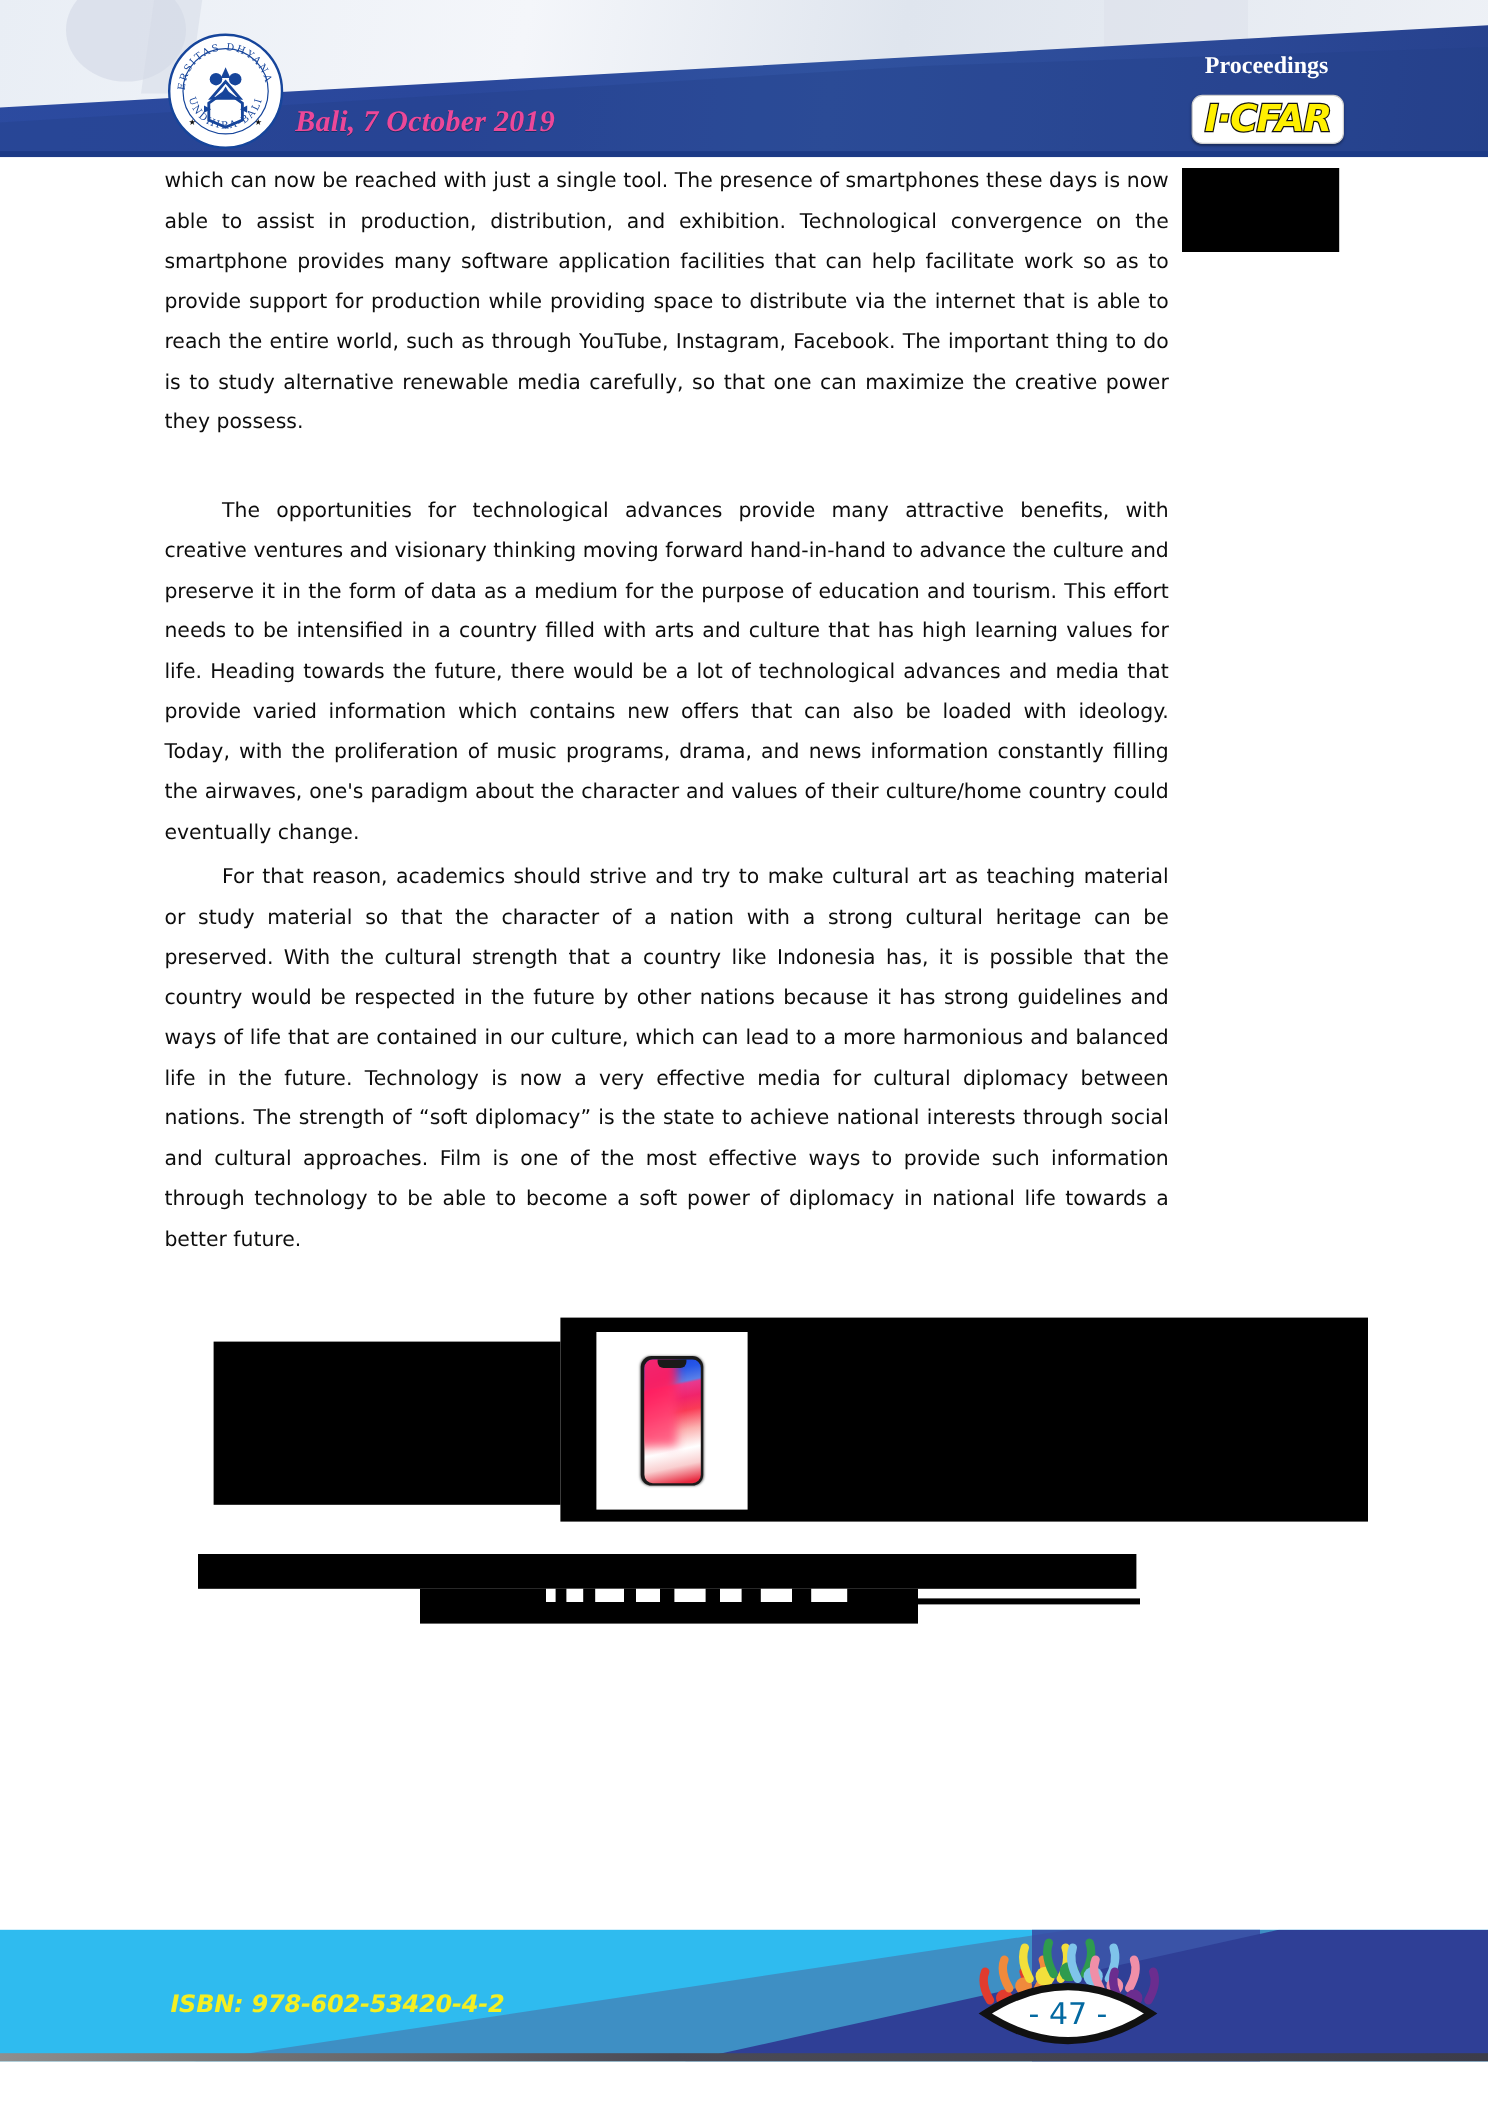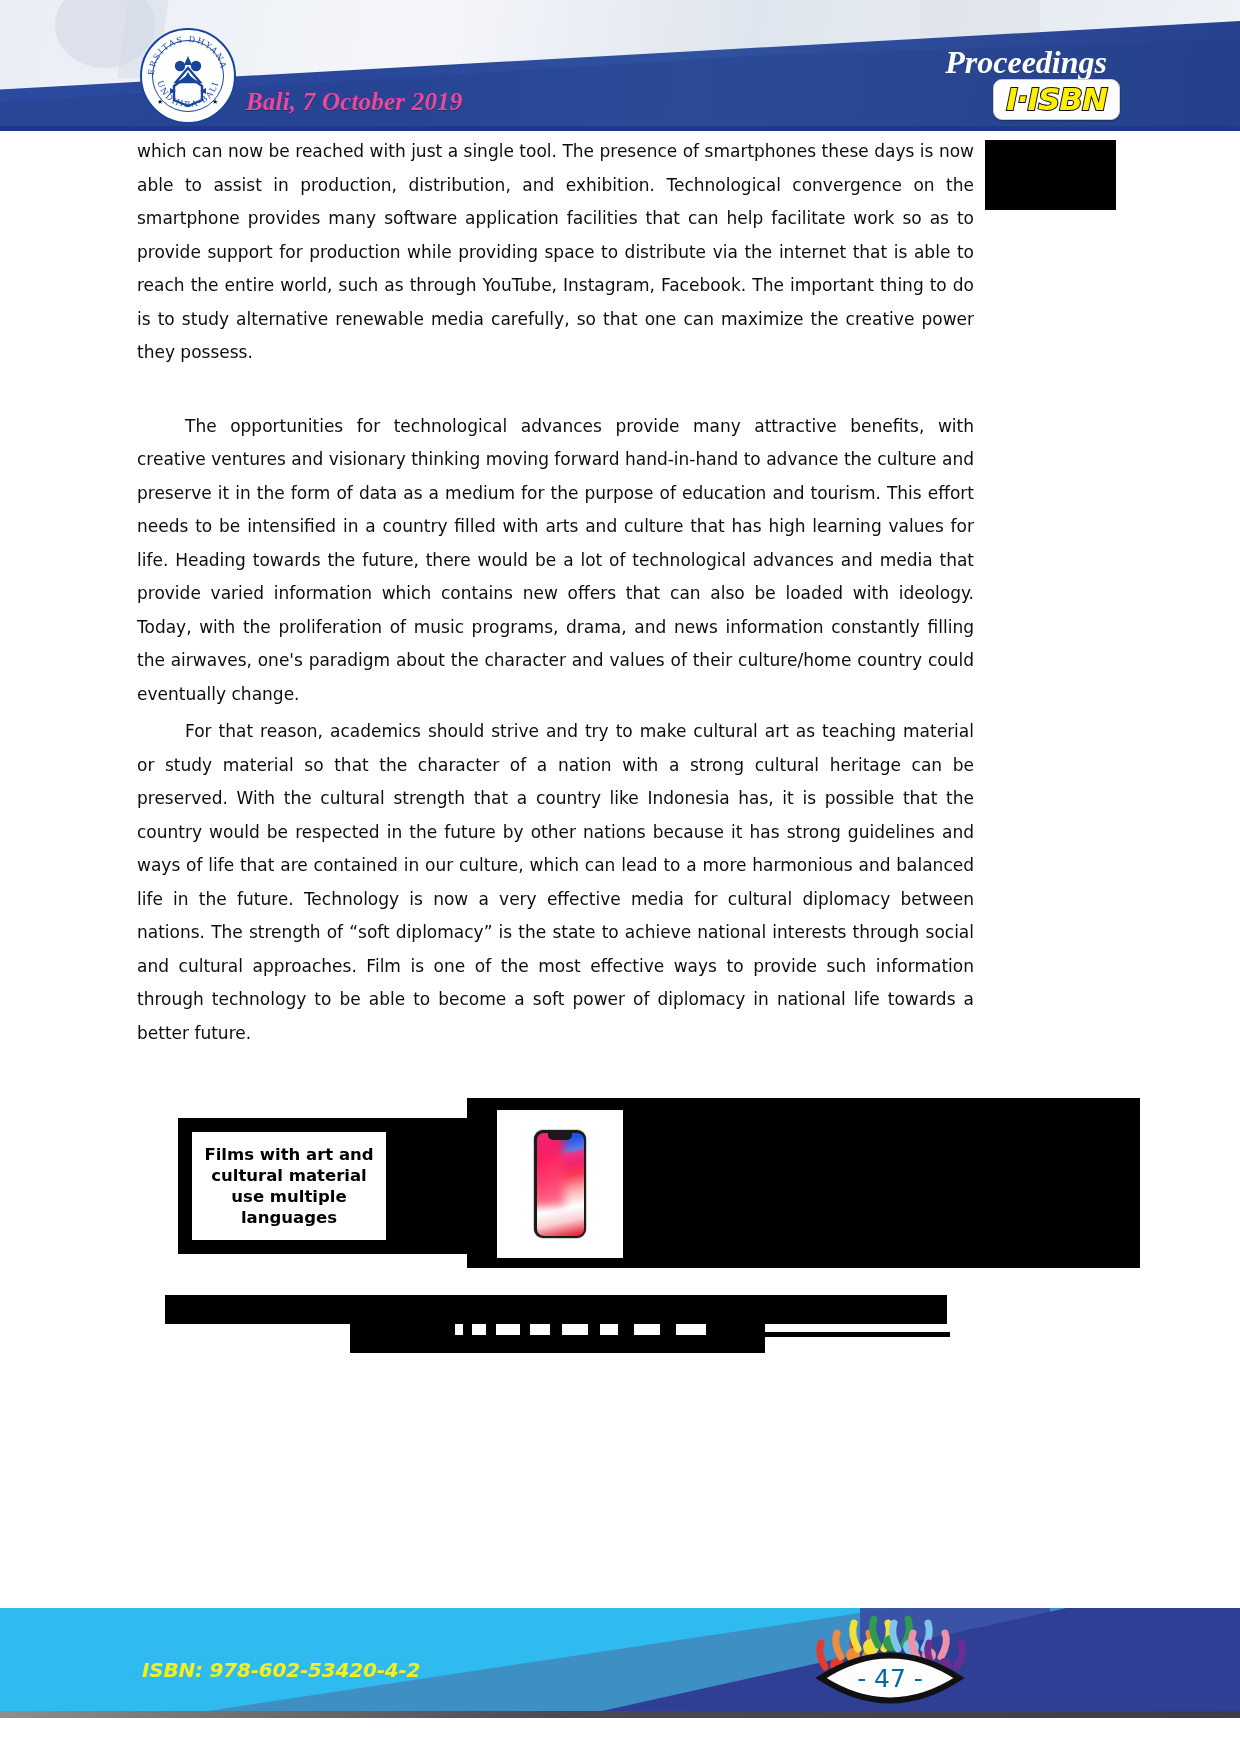--- a/index.html
+++ b/index.html
@@ -109,23 +109,22 @@
     color: #ec4899;
     letter-spacing: .2px;
     z-index: 7;
     text-shadow: 0 1px 0 rgba(0,0,0,.3);
   }
 
   .proceedings {
     position: absolute;
     right: 133px; top: 44px;
     font-family: "Liberation Serif", serif;
-    font-style: italic;
-    font-weight: bold;
-    font-size: 32px;
+    font-weight: bold;
+    font-size: 20px;
     color: #ffffff;
     z-index: 7;
   }
 
   .icfar-logo {
     position: absolute;
     right: 120px; top: 79px;
     width: 127px; height: 41px;
     background: #ffffff;
     border-radius: 9px;
@@ -350,21 +349,21 @@
         <path d="M34 58 L48 48 L62 58 L62 72 L48 78 L34 72 Z" fill="none" stroke="#16459b" stroke-width="2.4"></path>
         <path d="M30 60 L36 63 L30 66 Z M66 60 L60 63 L66 66 Z" fill="#16459b"></path>
         <text x="17" y="76" font-size="7" fill="#111">★</text>
         <text x="72" y="76" font-size="7" fill="#111">★</text>
       </svg>
     </div>
 
     <div class="header-date">Bali, 7 October 2019</div>
     <div class="proceedings">Proceedings</div>
     <div class="icfar-logo">
-      <span class="icfar-text">I·ISBN</span>
+      <span class="icfar-text">I·CFAR</span>
     </div>
   </div>
 
   <div class="content">
     <p class="body">which can now be reached with just a single tool. The presence of smartphones these days is now able to assist in production, distribution, and exhibition. Technological convergence on the smartphone provides many software application facilities that can help facilitate work so as to provide support for production while providing space to distribute via the internet that is able to reach the entire world, such as through YouTube, Instagram, Facebook. The important thing to do is to study alternative renewable media carefully, so that one can maximize the creative power they possess.</p>
 
     <div class="gap-before-heading"></div>
 
 
     <p class="body indent">The opportunities for technological advances provide many attractive benefits, with creative ventures and visionary thinking moving forward hand-in-hand to advance the culture and preserve it in the form of data as a medium for the purpose of education and tourism. This effort needs to be intensified in a country filled with arts and culture that has high learning values for life. Heading towards the future, there would be a lot of technological advances and media that provide varied information which contains new offers that can also be loaded with ideology. Today, with the proliferation of music programs, drama, and news information constantly filling the airwaves, one's paradigm about the character and values of their culture/home country could eventually change.</p>
@@ -372,23 +371,20 @@
   </div>
 
   <div class="redact" style="left:985px; top:140px; width:131px; height:70px;"></div>
 
   <div class="figure">
 
     <div class="fig-black" style="left:467px; top:0px; width:673px; height:170px;"></div>
 
     <div class="fig-black" style="left:178px; top:20px; width:289px; height:136px;"></div>
 
-    <div class="fig-box" style="left:190px; top:32px; width:198px; height:112px;">
-      <span class="fig-box-text">Films with art and cultural material use multiple languages</span>
-    </div>
 
     <div class="phone-card" style="left:497px; top:12px; width:126px; height:148px;">
       <div class="phone">
         <div class="phone-notch"></div>
         <div class="phone-screen"></div>
       </div>
     </div>
 
 
     <div class="fig-black" style="left:165px; top:197px; width:782px; height:29px;"></div>

